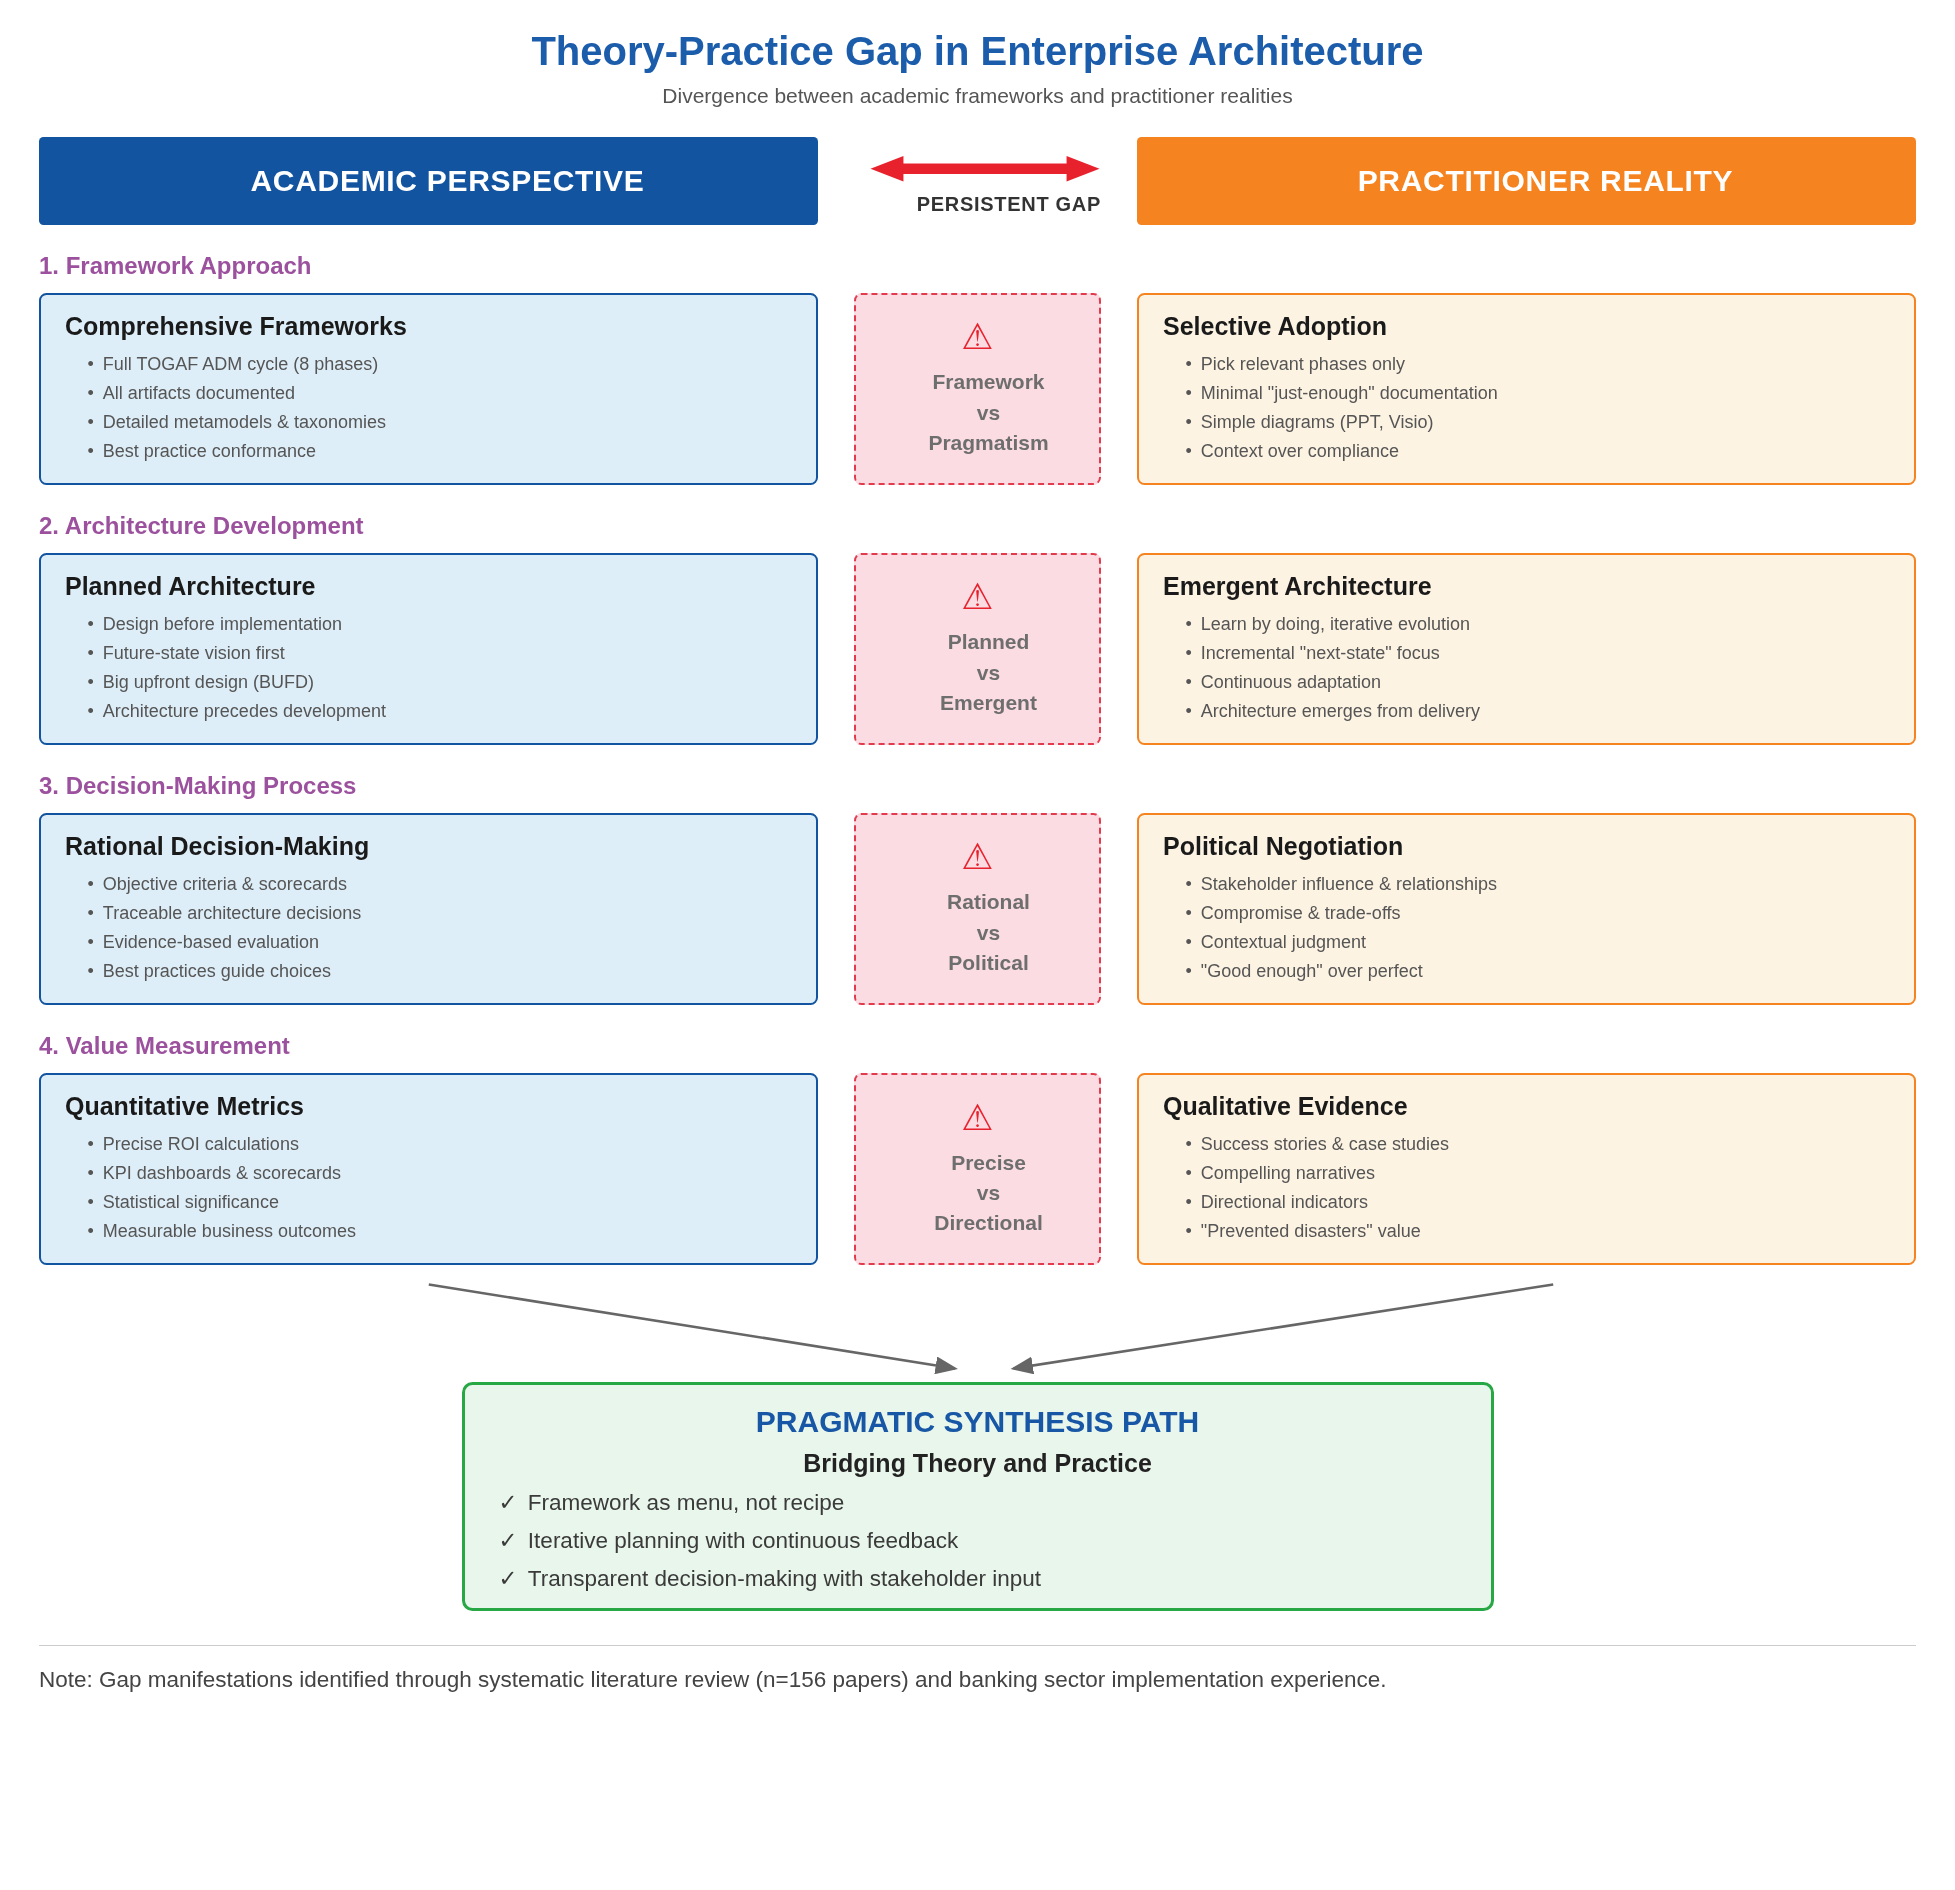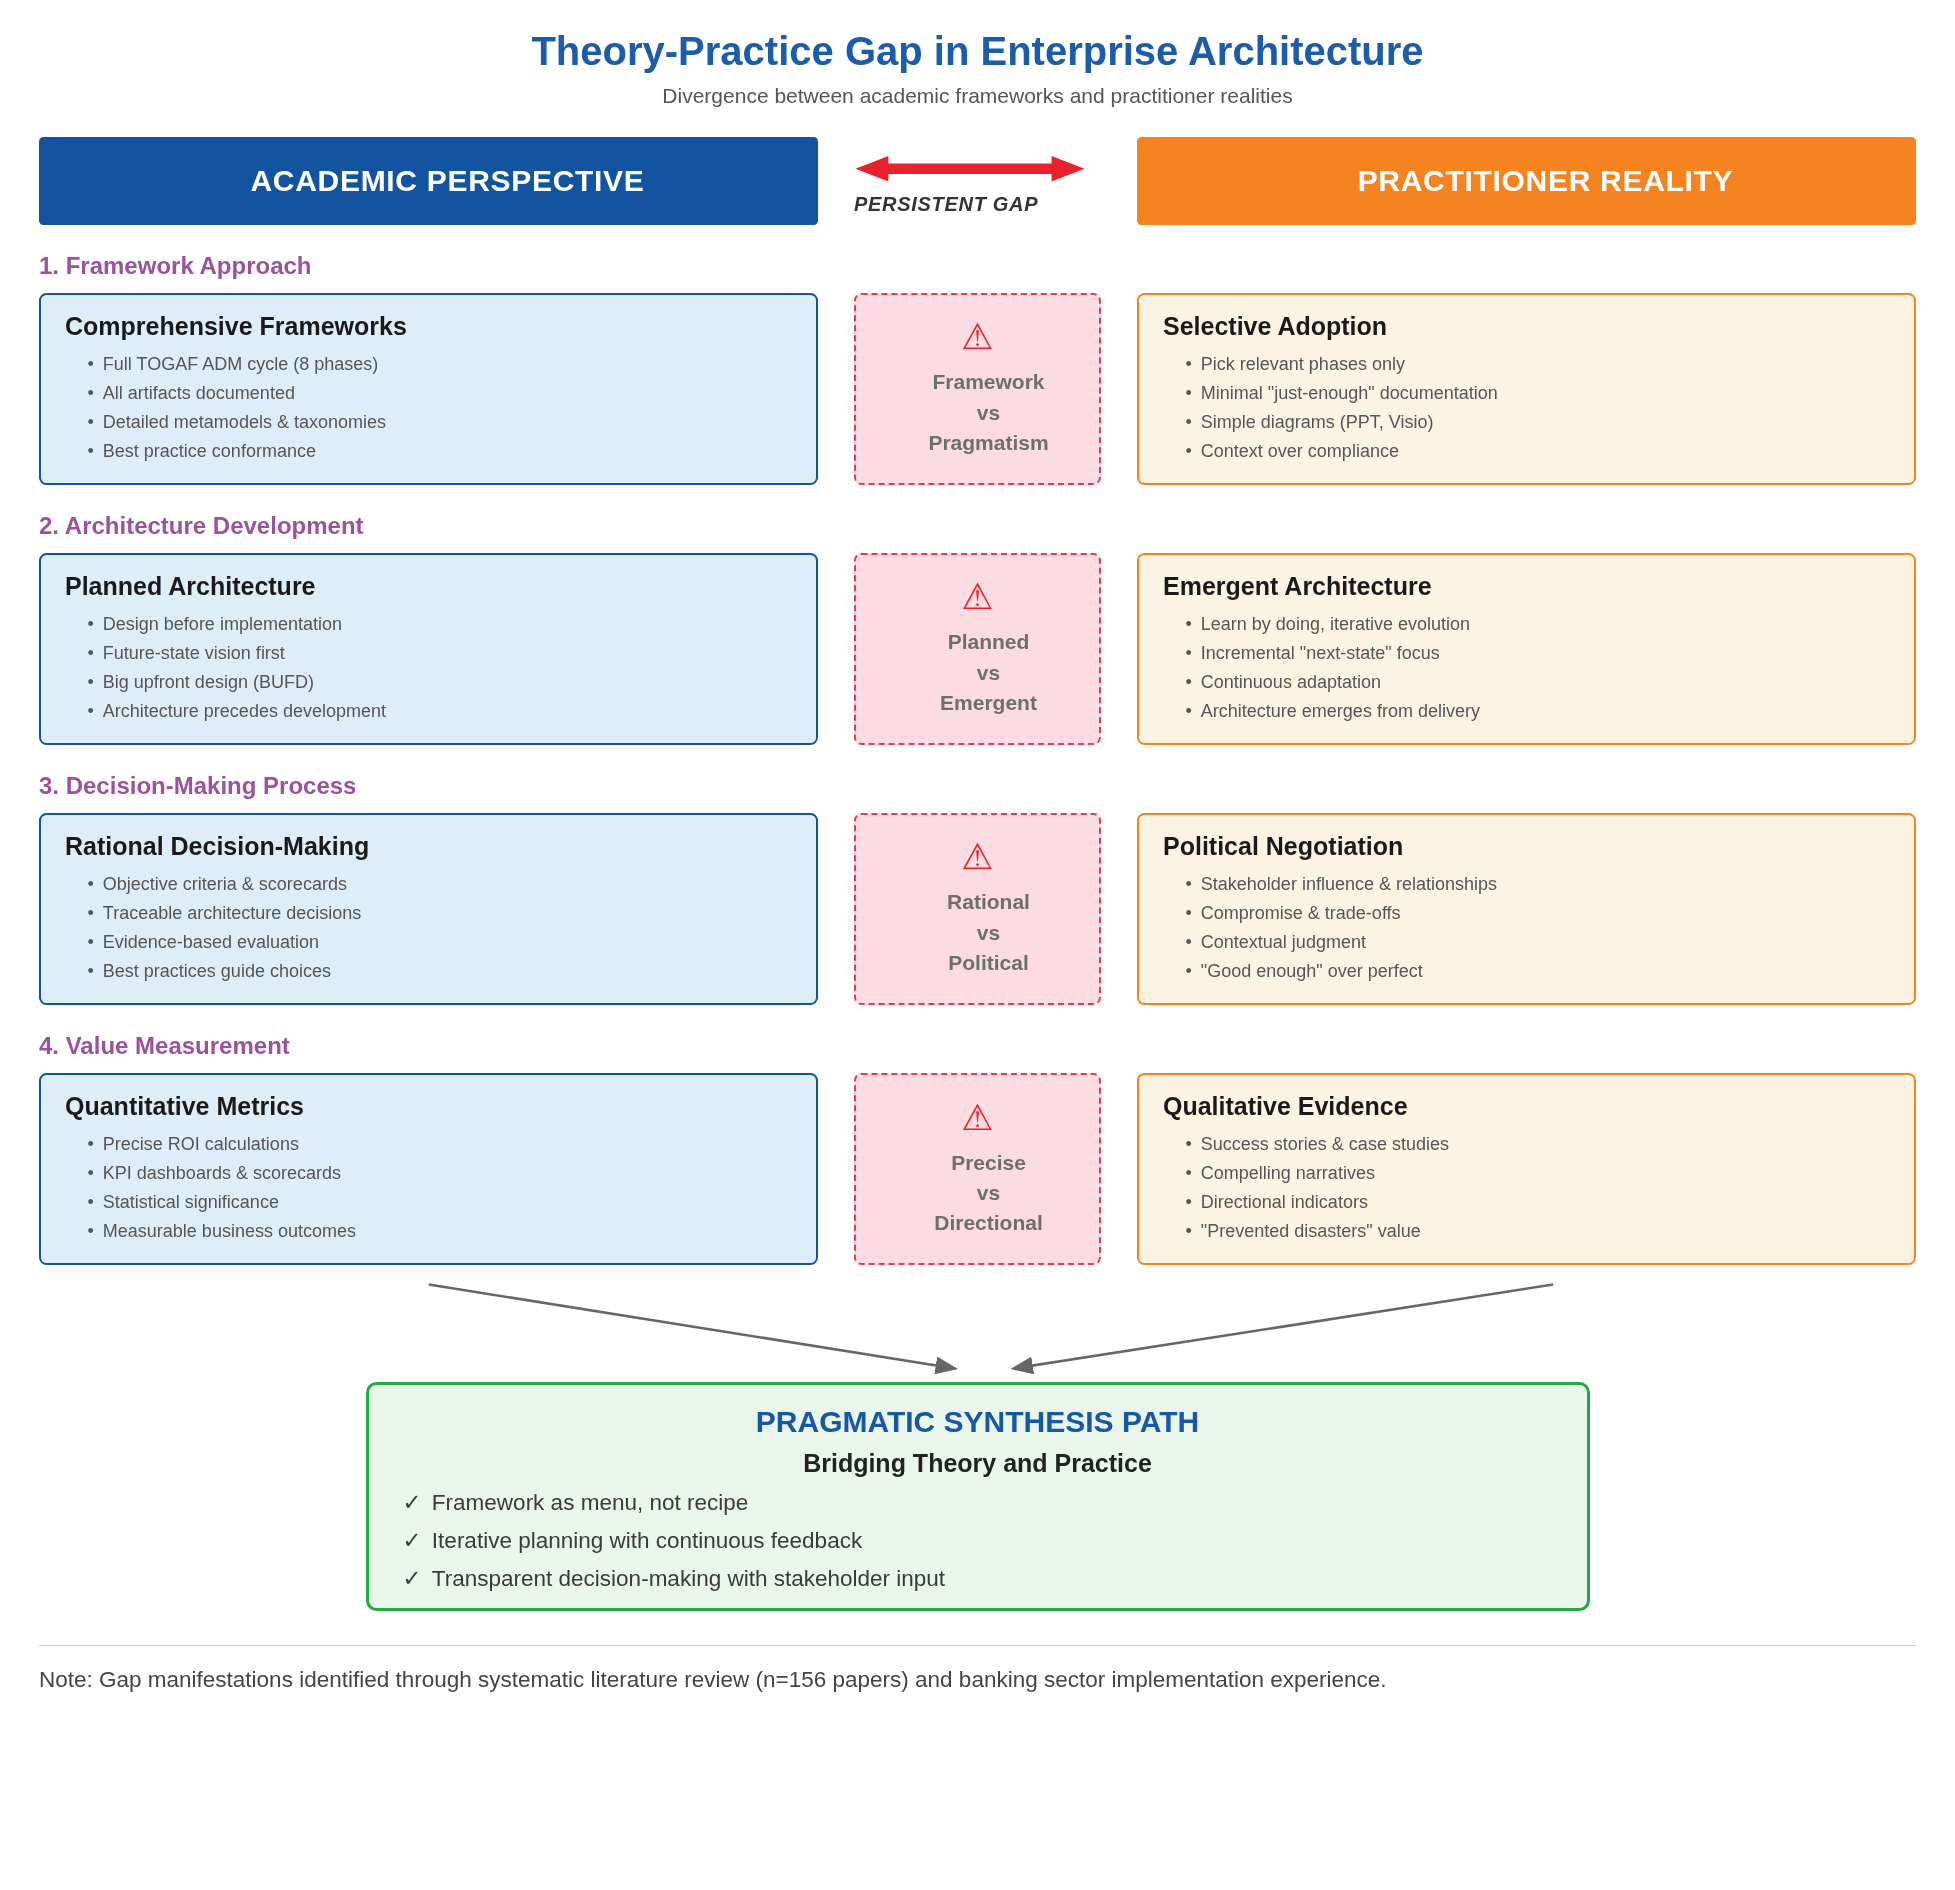--- a/index.html
+++ b/index.html
@@ -52,25 +52,24 @@
     font-weight:bold;
     letter-spacing:0.7px;
     border-radius:4.5px;
     padding-left:38px;
   }
   .bar-academic{background:var(--brand_blue,#1254a0);}
   .bar-practitioner{background:var(--brand_orange,#f5831f);}
   .gap-col{
     display:flex;
     flex-direction:column;
-    align-items:flex-start;
+    align-items:flex-end;
     justify-content:center;
     gap:9px;
     padding-top:7.5px;
-    font-style:italic;
   }
   .gap-arrow{display:block;}
   .gap-label{
     font-size:20px;
     font-weight:bold;
     color:#333;
     letter-spacing:0.7px;
     white-space:nowrap;
   }
   .sec-heading{
@@ -134,21 +133,21 @@
     content:"•";
     margin-right:9px;
   }
   .converge{
     display:block;
     width:100%;
     height:105px;
     margin-top:12px;
   }
   .synthesis{
-    width:1224px;
+    width:1032px;
     margin:0 auto;
     background:#e9f6ec;
     border:3px solid var(--synthesis_green,#28a745);
     border-radius:10.5px;
     padding:19.5px 34px 12px;
     overflow:hidden;
   }
   .syn-title{
     text-align:center;
     font-size:30px;

